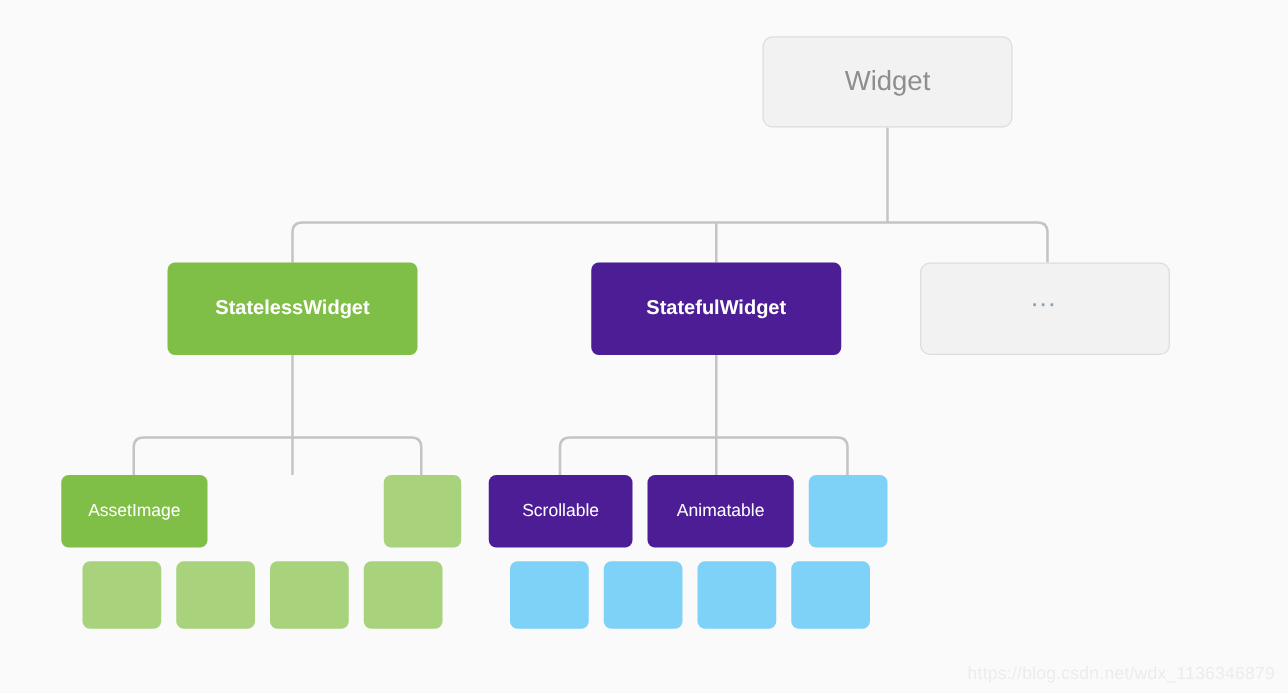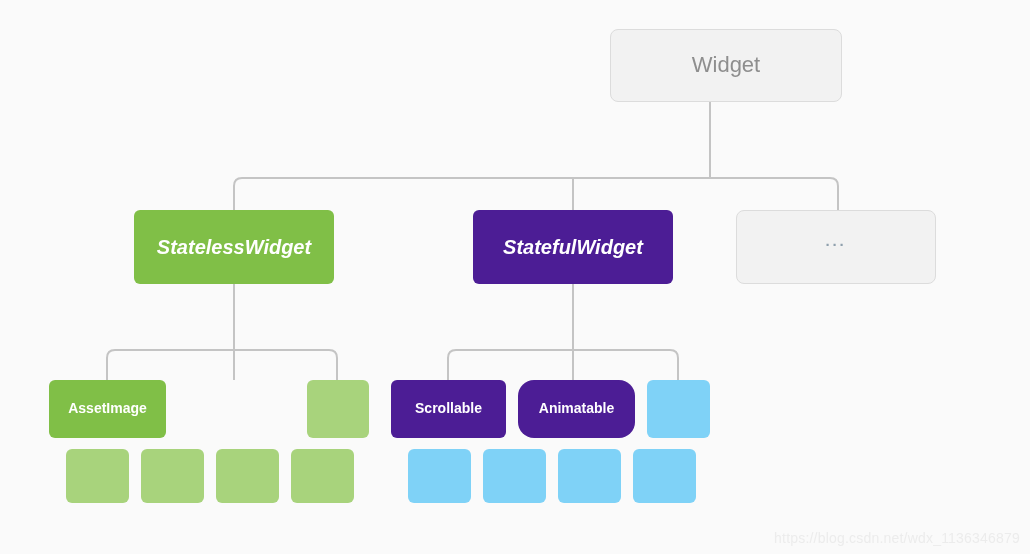--- a/index.html
+++ b/index.html
@@ -70,27 +70,26 @@
   }
   .node.blue-dark {
     background: #4c1d95;
     color: #ffffff;
   }
   .node.blue-light {
     background: #7fd2f7;
     color: #ffffff;
   }
   .node.l2 .node-label {
-    font-size: 20px;
+    font-size: 16px;
     font-weight: 700;
-    font-style: italic;
   }
   .node.l3 .node-label {
     font-size: 14px;
-    font-weight: 700;
+    font-weight: 400;
   }
   .node.small {
     border-radius: 6px;
   }
   .watermark {
     position: absolute;
     right: 10px;
     bottom: 8px;
     font-size: 14px;
     color: #ececec;
@@ -114,21 +113,21 @@
 
     <path d="M234,284 L234,350"></path>
     <path d="M107,380 L107,358 Q107,350 115,350 L329,350 Q337,350 337,358 L337,380"></path>
     <path d="M234,350 L234,380"></path>
 
     <path d="M573,284 L573,350"></path>
     <path d="M448,380 L448,358 Q448,350 456,350 L670,350 Q678,350 678,358 L678,380"></path>
     <path d="M573,350 L573,380"></path>
   </svg>
 
-  <div class="node neutral root" style="left:610px; top:29px; width:232px; height:73px;">
+  <div class="node neutral root" style="left:610px; top:29px; width:200px; height:73px;">
     <span class="node-label">Widget</span>
   </div>
 
   <div class="node green-dark l2" style="left:134px; top:210px; width:200px; height:74px;">
     <span class="node-label">StatelessWidget</span>
   </div>
 
   <div class="node blue-dark l2" style="left:473px; top:210px; width:200px; height:74px;">
     <span class="node-label">StatefulWidget</span>
   </div>
@@ -143,21 +142,21 @@
 
 
   <div class="node green-light l3" style="left:307px; top:380px; width:62px; height:58px;">
     <span class="node-label"></span>
   </div>
 
   <div class="node blue-dark l3" style="left:391px; top:380px; width:115px; height:58px;">
     <span class="node-label">Scrollable</span>
   </div>
 
-  <div class="node blue-dark l3" style="left:518px; top:380px; width:117px; height:58px;border-radius:16px;">
+  <div class="node blue-dark l3" style="left:518px; top:380px; width:117px; height:58px;">
     <span class="node-label">Animatable</span>
   </div>
 
   <div class="node blue-light l3" style="left:647px; top:380px; width:63px; height:58px;">
     <span class="node-label"></span>
   </div>
 
   <div class="node green-light small" style="left:66px; top:449px; width:63px; height:54px;">
     <span class="node-label"></span>
   </div>

